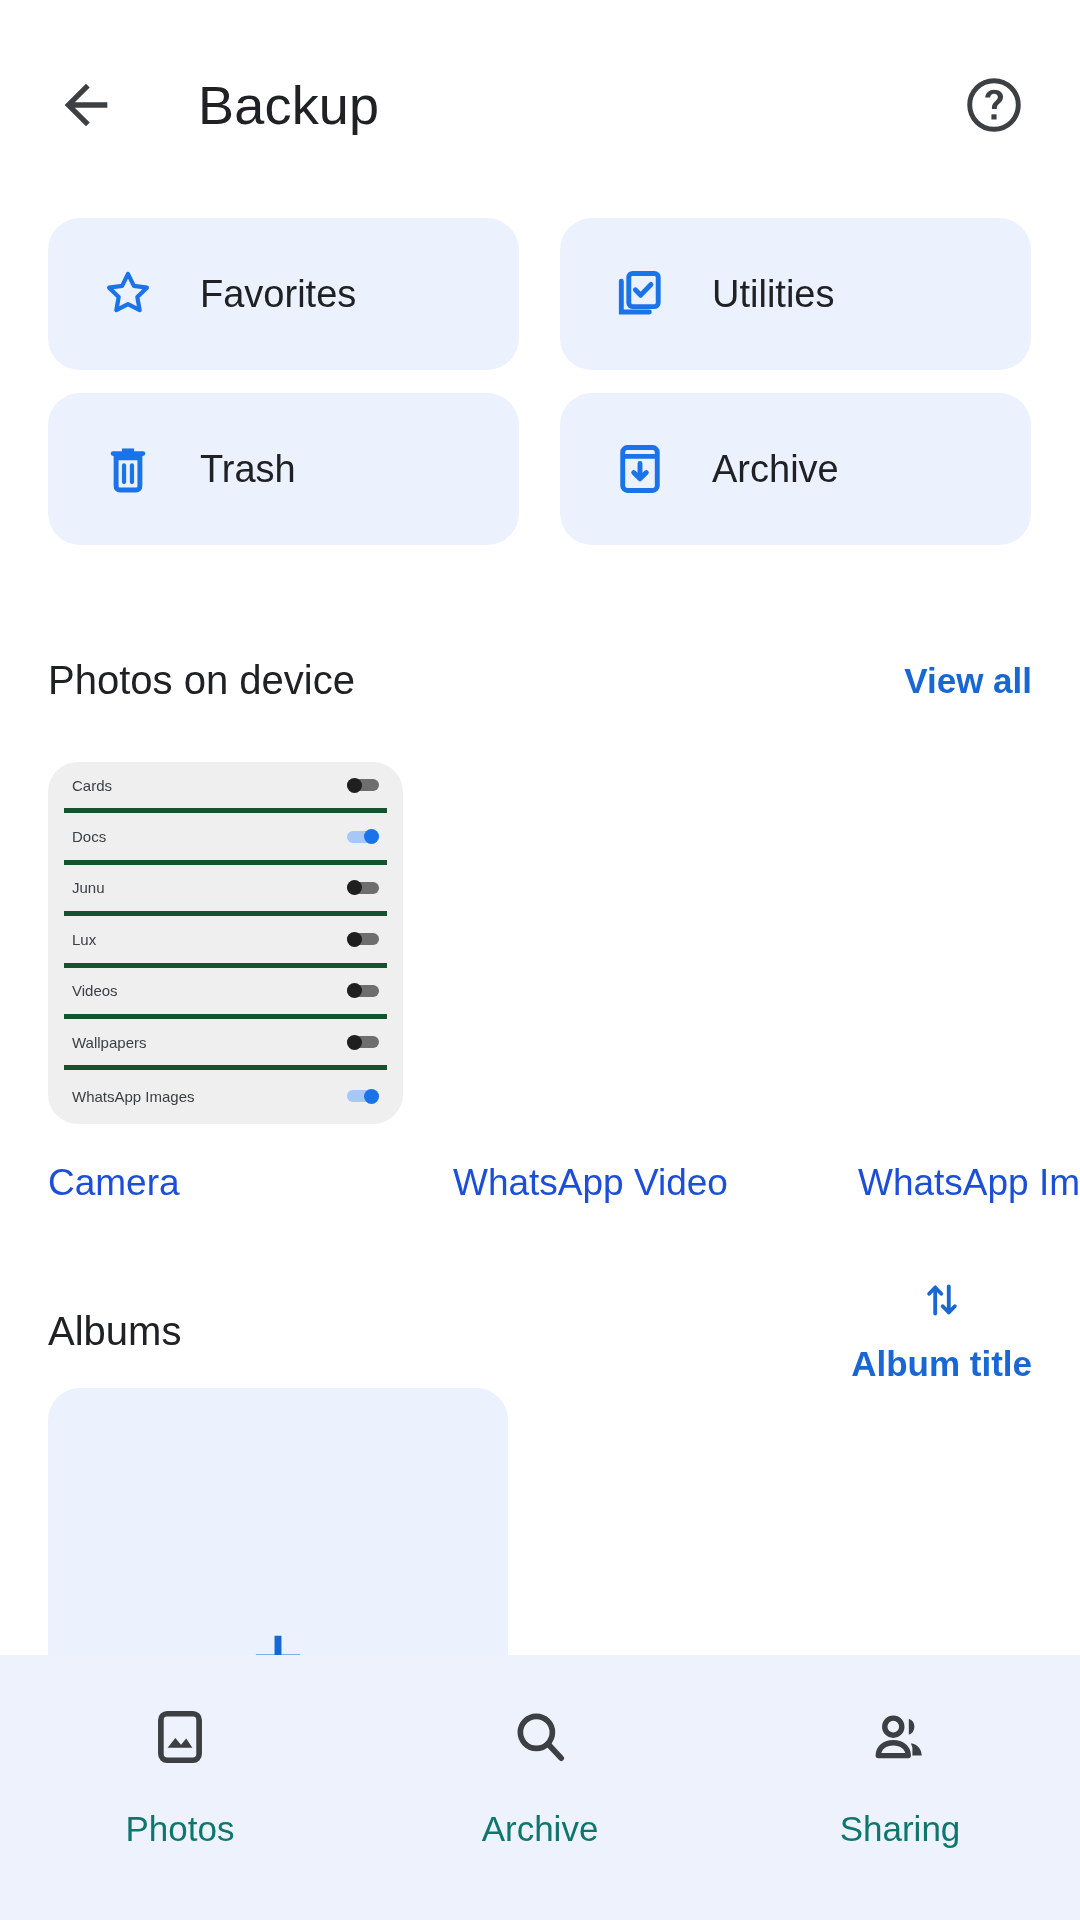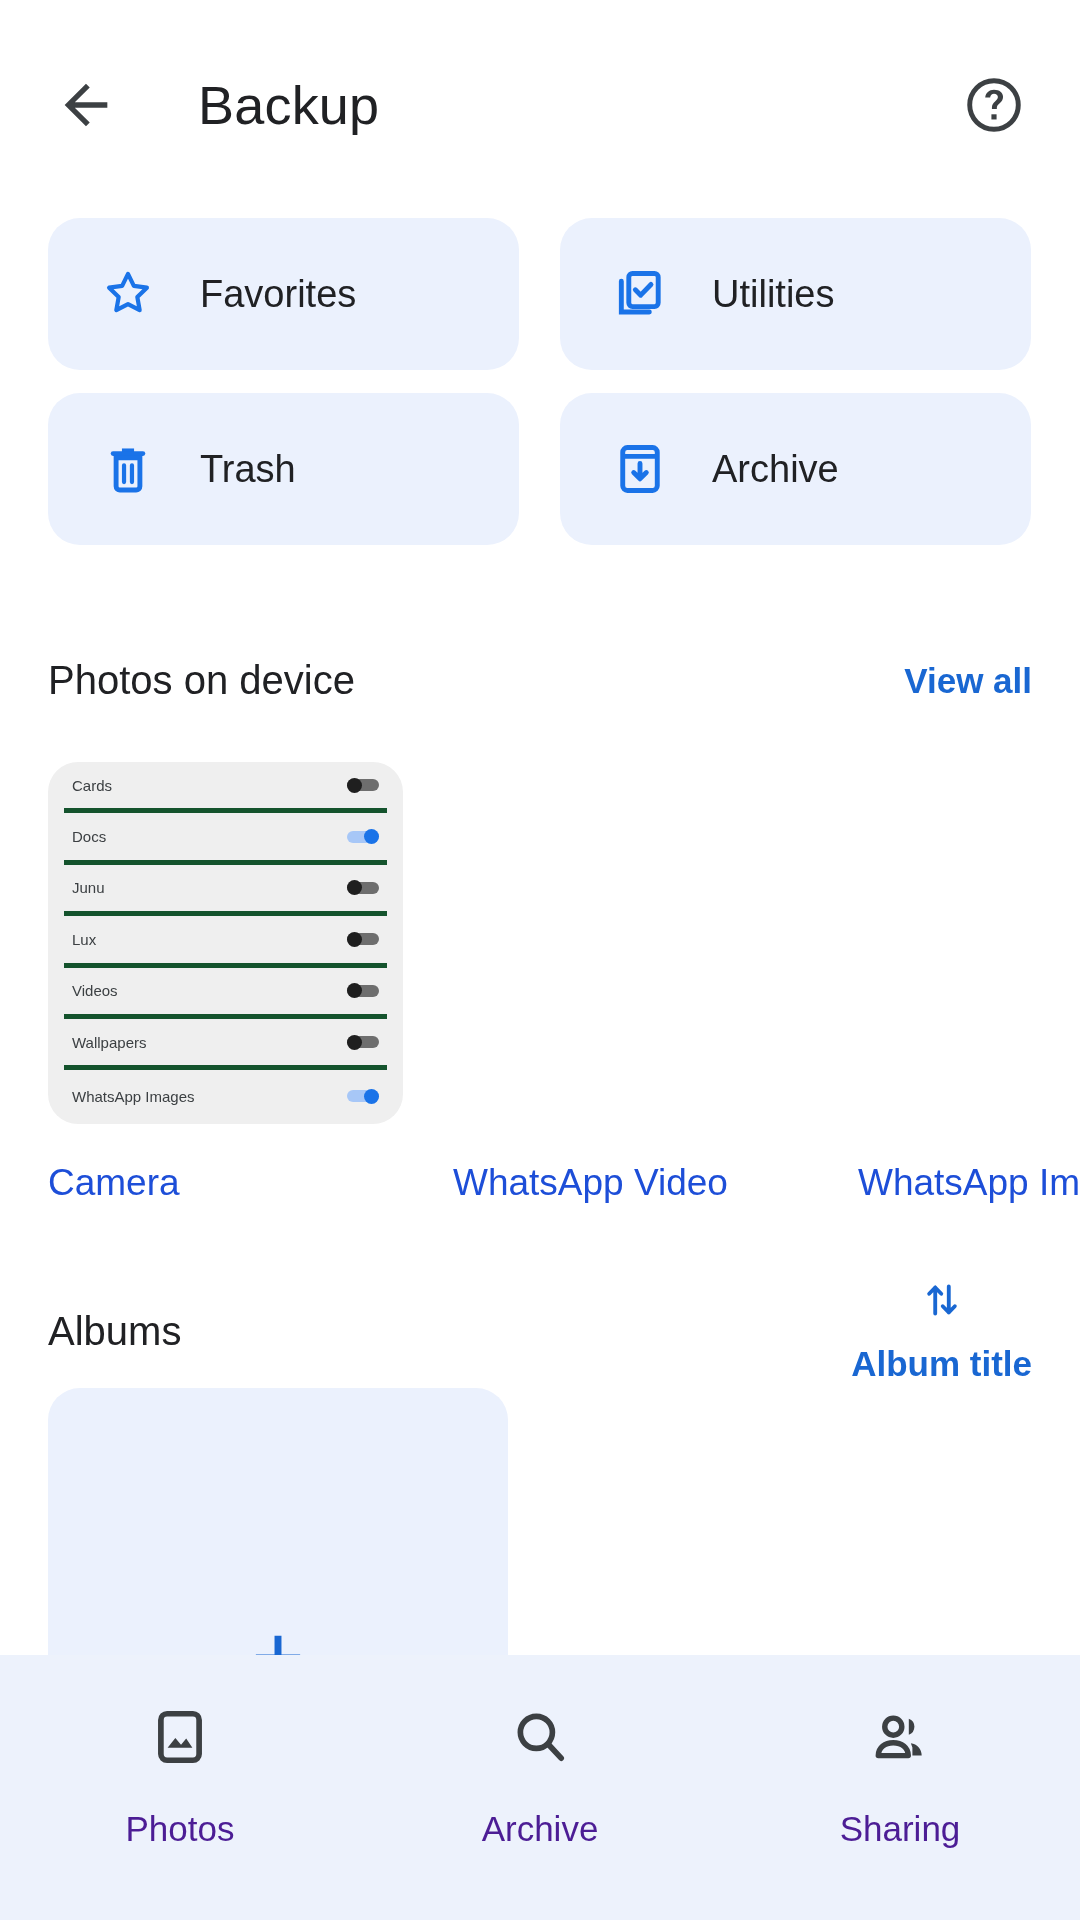--- a/index.html
+++ b/index.html
@@ -222,21 +222,21 @@
     display: flex;
     align-items: center;
     justify-content: center;
   }
   .nav-item.active .nav-icon-wrap {
     background: rgba(180, 180, 190, 0.28);
   }
   .nav-label {
     margin-top: 26px;
     font-size: 35px;
-    color: #4c1d95;
+    color: #0f766e;
     white-space: nowrap;
   }
   .nav-item.active .nav-label { color: #202124; }
 
   
   .nav-highlight {
     position: absolute;
     right: 0;
     bottom: 0;
     width: 250px;

